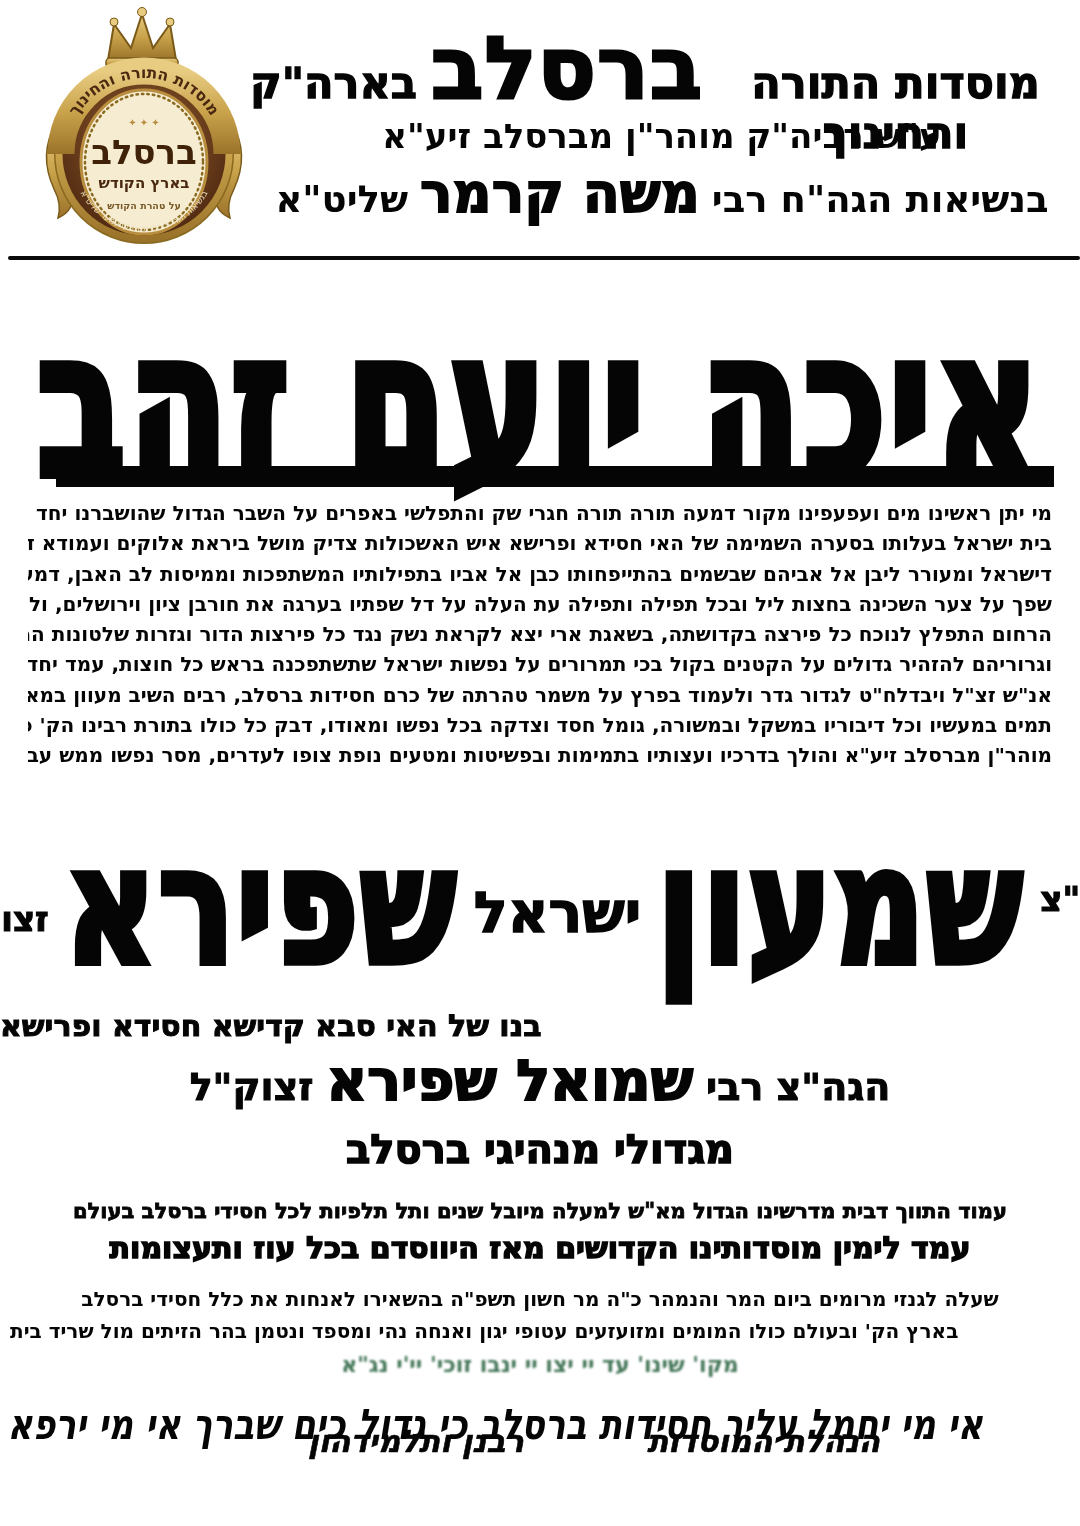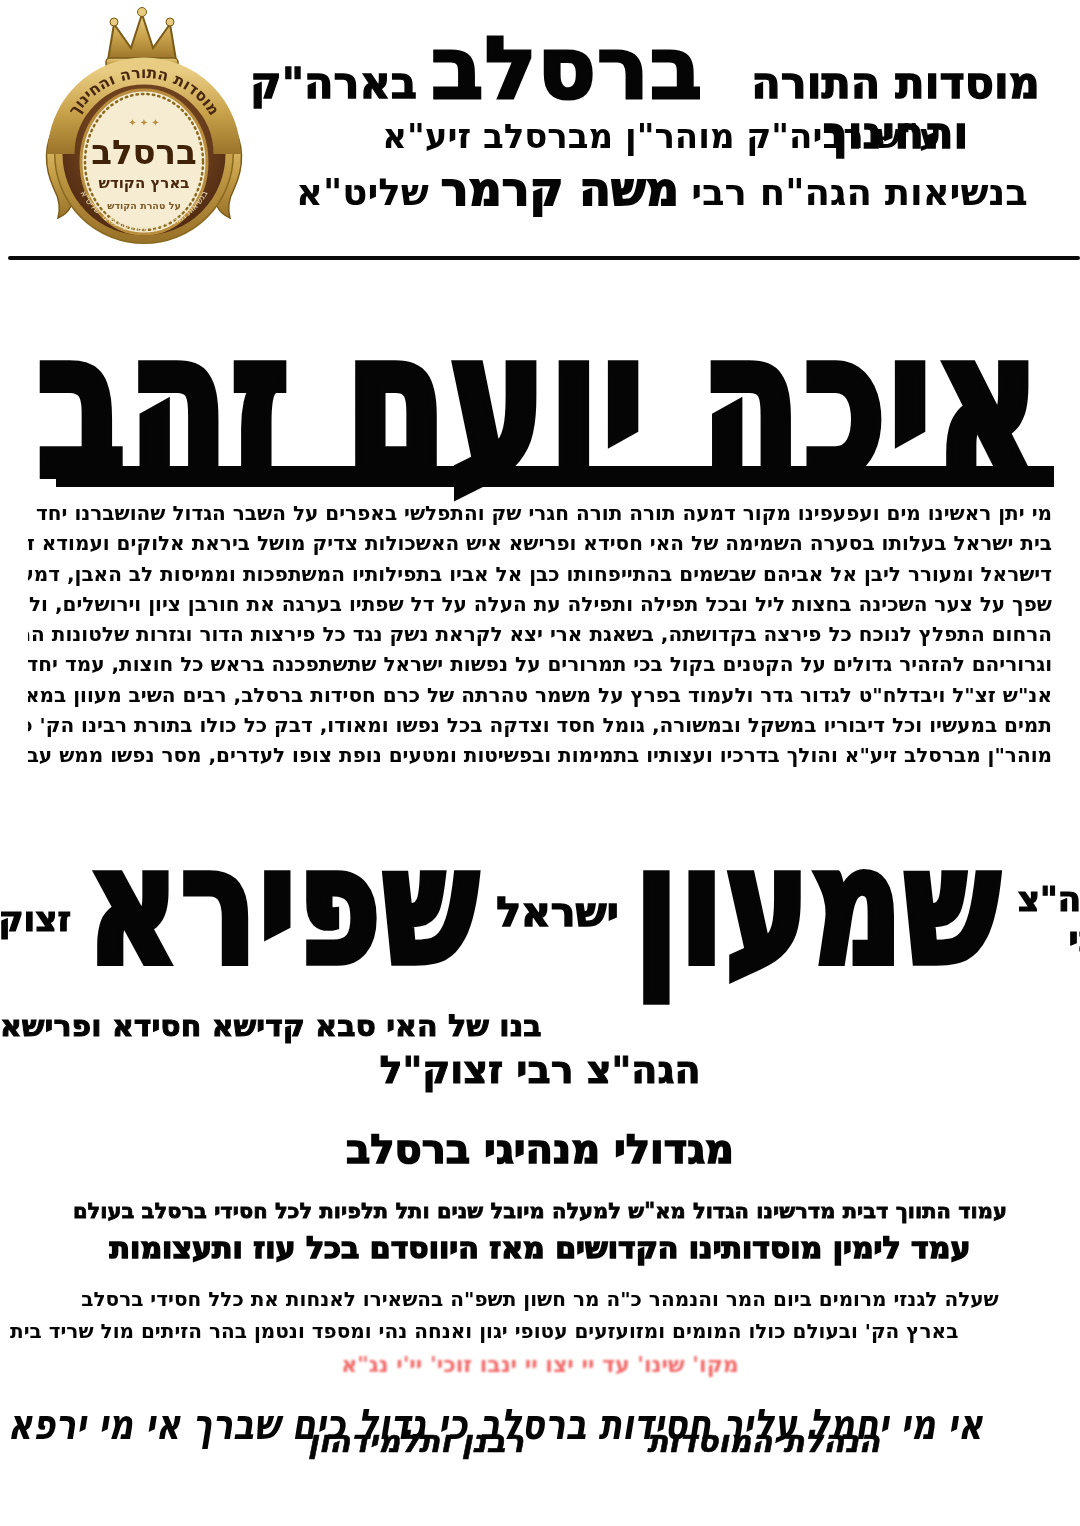--- a/index.html
+++ b/index.html
@@ -14,41 +14,41 @@
   .logo-wrap { left:28px; top:4px; width:232px; height:242px; }
   .header-text { left:250px; right:6px; top:0; height:250px; text-align:center; }
   .org-line1 { position:absolute; top:18px; left:0; right:0;
     display:flex; justify-content:center; align-items:baseline; gap:14px; direction:rtl; }
   .org-line1 .small-part { font-size:43px; font-weight:bold; -webkit-text-stroke:1.3px #050505; }
   .org-line1 .brand { font-size:86px; font-weight:bold; -webkit-text-stroke:3px #050505; letter-spacing:1px; }
   .org-line2 { position:absolute; top:116px; left:0; right:0; font-size:34px; font-weight:bold; }
   .org-line3 { position:absolute; top:162px; left:0; right:0;
     display:flex; justify-content:center; align-items:baseline; gap:12px; direction:rtl;
     font-size:37px; font-weight:bold; }
-  .org-line3 .president-name { font-size:46px; -webkit-text-stroke:1.8px #050505; }
+  .org-line3 .president-name { font-size:54px; -webkit-text-stroke:1.8px #050505; }
 
   .divider { left:8px; right:0; top:256px; height:4px; background:#0a0a0a; border-radius:2px; }
 
   
   .headline { left:0; right:0; top:288px; text-align:center; white-space:nowrap;
     font-size:145px; font-weight:bold; -webkit-text-stroke:7px #050505;
     transform:scaleY(1.38); transform-origin:center top; letter-spacing:3px; }
   .headline-bar { left:56px; top:466px; width:998px; height:21px; background:#050505; }
 
   
   .eulogy { left:28px; right:28px; top:498px; }
   .eulogy-line { direction:rtl; text-align:justify; text-align-last:justify;
     font-size:20px; font-weight:bold; line-height:30.3px; height:30.3px;
     overflow:hidden; white-space:nowrap; }
 
   
   .name-row { left:0; right:0; top:818px; height:176px;
     display:flex; direction:rtl; justify-content:center; align-items:center; gap:16px; }
   .name-small { font-size:34px; font-weight:bold; -webkit-text-stroke:1.2px #050505; margin-top:26px; }
-  .name-mid   { font-size:41px; font-weight:bold; -webkit-text-stroke:1.6px #050505; margin-top:12px; }
+  .name-mid   { font-size:56px; font-weight:bold; -webkit-text-stroke:1.6px #050505; margin-top:12px; }
   .name-huge  { font-size:126px; font-weight:bold; -webkit-text-stroke:6px #050505;
     transform:scaleY(1.28); transform-origin:center center; letter-spacing:2px; }
 
   
   .lineage1 { left:0; right:0; top:1008px; text-align:left;
     font-size:30px; font-weight:bold; -webkit-text-stroke:1px #050505; }
   .father-line { left:0; right:0; top:1048px; display:flex; direction:rtl;
     justify-content:center; align-items:baseline; gap:13px; }
   .father-line .fp { font-size:38px; font-weight:bold; -webkit-text-stroke:1px #050505; }
   .father-line .fn { font-size:56px; font-weight:bold; -webkit-text-stroke:2.2px #050505; }
@@ -58,21 +58,21 @@
   
   .tribute1 { left:0; right:0; top:1199px; text-align:center;
     font-size:21px; font-weight:bold; -webkit-text-stroke:0.8px #050505; }
   .tribute2 { left:0; right:0; top:1230px; text-align:center;
     font-size:30px; font-weight:bold; -webkit-text-stroke:1.6px #050505; }
 
   
   .passing1 { left:10px; right:10px; top:1287px; text-align:center; font-size:20px; font-weight:bold; }
   .passing2 { left:10px; right:10px; top:1319px; text-align:left; font-size:20px; font-weight:bold; }
   .faded-line { left:0; right:0; top:1352px; text-align:center; font-size:22px; font-weight:bold;
-    color:#ef4444; filter:blur(0.8px); opacity:0.8; }
+    color:#14532d; filter:blur(0.8px); opacity:0.8; }
 
   
   .lament { left:0; right:0; top:1400px; text-align:center; white-space:nowrap;
     font-size:42px; font-weight:bold; font-style:italic;
     transform:scaleX(0.82); transform-origin:center top; }
 
   
   .sig { top:1423px; font-size:31px; font-weight:bold;font-style:italic; -webkit-text-stroke:0.6px #050505; }
   .sig-right { right:200px; }
   .sig-left  { left:308px; }
@@ -164,20 +164,21 @@
   <span class="name-small">הגה"צ רבי</span>
   <span class="name-huge">שמעון</span>
   <span class="name-mid">ישראל</span>
   <span class="name-huge">שפירא</span>
   <span class="name-small">זצוק"ל</span>
 </div>
 
 <div class="abs lineage1">בנו של האי סבא קדישא חסידא ופרישא</div>
 <div class="abs father-line">
   <span class="fp">הגה"צ רבי</span>
+  <span class="fn">שמואל שפירא</span>
   <span class="fp">זצוק"ל</span>
 </div>
 <div class="abs lineage3">מגדולי מנהיגי ברסלב</div>
 
 <div class="abs tribute1">עמוד התווך דבית מדרשינו הגדול מא"ש למעלה מיובל שנים ותל תלפיות לכל חסידי ברסלב בעולם</div>
 <div class="abs tribute2">עמד לימין מוסדותינו הקדושים מאז היווסדם בכל עוז ותעצומות</div>
 
 <div class="abs passing1">שעלה לגנזי מרומים ביום המר והנמהר כ"ה מר חשון תשפ"ה בהשאירו לאנחות את כלל חסידי ברסלב</div>
 <div class="abs passing2">בארץ הק' ובעולם כולו המומים ומזועזעים עטופי יגון ואנחה נהי ומספד ונטמן בהר הזיתים מול שריד בית</div>
 <div class="abs faded-line">מקו' שינו' עד יי יצו יי ינבו זוכי' יי'י נג"א</div>

